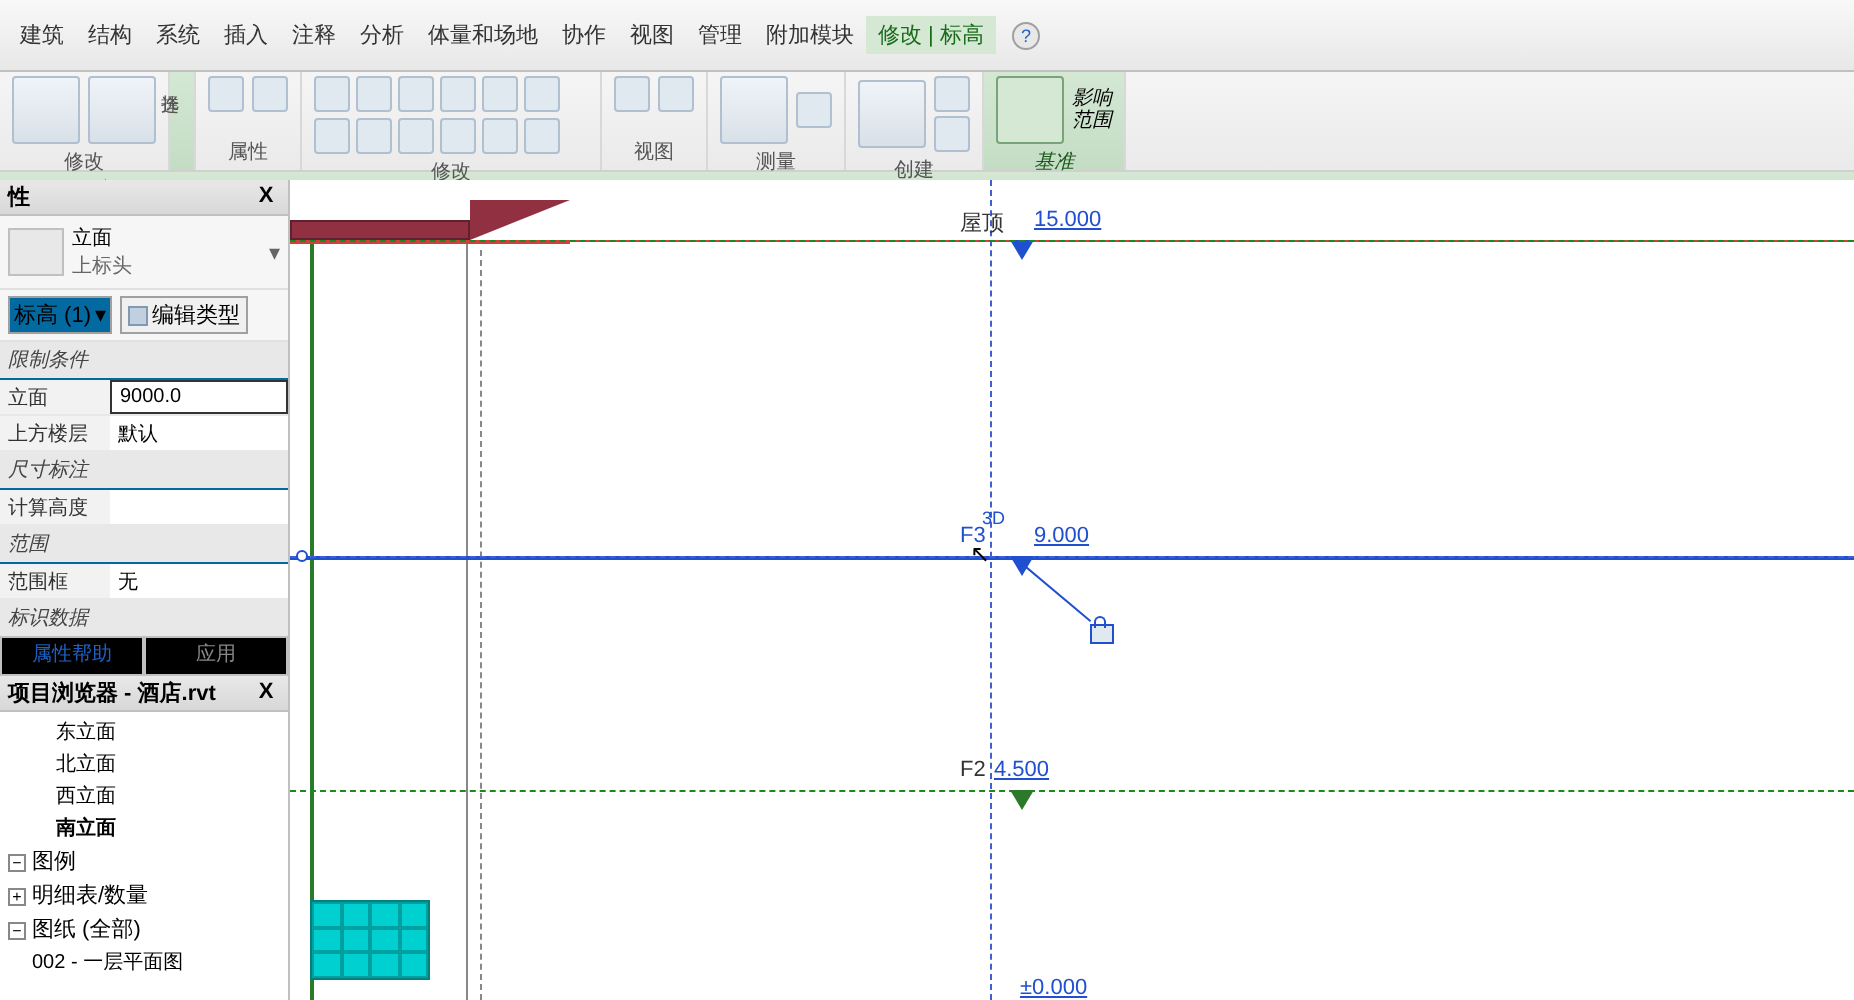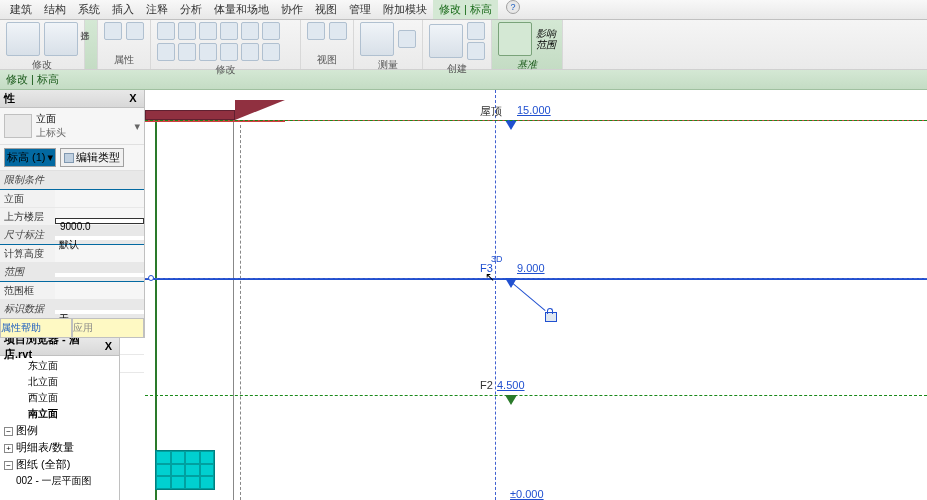--- a/index.html
+++ b/index.html
@@ -1,19 +1,19 @@
 <!DOCTYPE html>
 <html><head>
 <meta charset="utf-8">
 <style>
 * { margin: 0; padding: 0; box-sizing: border-box; font-family: "Microsoft YaHei", Arial, sans-serif; font-size: 11px; }
 body { width: 927px; height: 500px; overflow: hidden; background: #fff; position: relative; }
 
 
-.menu-bar { height: 20px; background: linear-gradient(#f8f8f8, #e8e8e8); border-bottom: 1px solid #c0c0c0; display: flex; padding-left: 4px; }
+.menu-bar { height: 36px; background: linear-gradient(#f8f8f8, #e8e8e8); border-bottom: 1px solid #c0c0c0; display: flex; align-items: center; padding-left: 4px; }
 .menu-item { padding: 2px 6px; color: #333; cursor: default; }
 .menu-item.active { background: #d4e8d4; color: #1a6b1a; }
 
 
 .ribbon { height: 50px; background: linear-gradient(#f5f5f5, #eaeaea); border-bottom: 1px solid #d0d0d0; display: flex; }
 .ribbon-group { border-right: 1px solid #d8d8d8; padding: 2px 6px; display: flex; flex-direction: column; justify-content: space-between; }
 .ribbon-icons { display: flex; gap: 4px; align-items: center; flex-wrap: wrap; }
 .ribbon-icon { width: 18px; height: 18px; background: #e0e8f0; border: 1px solid #b0c0d0; border-radius: 2px; }
 .ribbon-icon.large { width: 34px; height: 34px; background: linear-gradient(#f0f4f8, #d8e0e8); }
 .ribbon-icon.green { background: #d4e8d4; border-color: #7aa37a; }
@@ -24,30 +24,30 @@
 
 
 .props-panel { position: absolute; left: 0; top: 90px; width: 145px; height: 248px; background: #f6f6f6; border-right: 1px solid #c0c0c0; }
 .props-header { background: linear-gradient(#e8e8e8, #d8d8d8); height: 18px; display: flex; align-items: center; justify-content: space-between; padding: 0 4px; font-weight: bold; border-bottom: 1px solid #c0c0c0; }
 .props-close { width: 14px; height: 14px; text-align: center; line-height: 12px; cursor: pointer; }
 .props-type-row { display: flex; align-items: center; padding: 4px; gap: 4px; border-bottom: 1px solid #e0e0e0; }
 .props-type-icon { width: 28px; height: 24px; background: #e8e8e8; border: 1px solid #c0c0c0; }
 .props-section { background: #e8e8e8; padding: 2px 4px; font-size: 10px; color: #444; border-bottom: 1px solid #0369a1; font-style: italic; }
 .props-row { display: flex; height: 18px; border-bottom: 1px solid #e8e8e8; }
 .props-label { width: 55px; padding: 2px 4px; font-size: 10px; color: #333; background: #f2f2f2; }
-.props-value { flex: 1; padding: 2px 4px; font-size: 10px; background: #fff; margin-top: 28px; }
+.props-value { flex: 1; padding: 2px 4px; font-size: 10px; background: #fff; }
 .props-value.highlight { border: 1px solid #333; }
 .props-checkbox { width: 12px; height: 12px; border: 1px solid #888; background: #fff; display: inline-block; }
 .props-checkbox.checked::after { content: "✓"; font-size: 9px; line-height: 10px; }
 .props-footer { display: flex; position: absolute; bottom: 0; width: 100%; height: 20px; }
-.props-footer-btn { flex: 1; background: #fef9c3; border: 1px solid #c0c0c0; line-height: 18px; font-size: 10px; color: #888; }
+.props-footer-btn { flex: 1; background: #000000; border: 1px solid #c0c0c0; text-align: center; line-height: 18px; font-size: 10px; color: #888; }
 .props-footer-btn.active { color: #2060c0; }
 
 
-.browser-panel { position: absolute; left: 0; top: 338px; width: 120px; bottom: 0; background: #fff; border-right: 1px solid #c0c0c0; overflow: hidden; }
+.browser-panel { position: absolute; left: 0; top: 338px; width: 145px; bottom: 0; background: #fff; border-right: 1px solid #c0c0c0; overflow: hidden; }
 .browser-header { background: linear-gradient(#e8e8e8, #d8d8d8); height: 18px; display: flex; align-items: center; justify-content: space-between; padding: 0 4px; font-weight: bold; border-bottom: 1px solid #c0c0c0; }
 .tree { padding: 2px; }
 .tree-item { padding: 1px 2px; cursor: default; white-space: nowrap; font-size: 10px; }
 .tree-item.indent1 { padding-left: 14px; }
 .tree-item.indent2 { padding-left: 26px; }
 .tree-item.bold { font-weight: bold; }
 .tree-toggle { display: inline-block; width: 9px; height: 9px; border: 1px solid #888; text-align: center; line-height: 7px; margin-right: 3px; font-size: 8px; background: #fff; }
 
 
 .canvas { position: absolute; left: 145px; top: 90px; right: 0; bottom: 0; background: #fff; overflow: hidden; }

